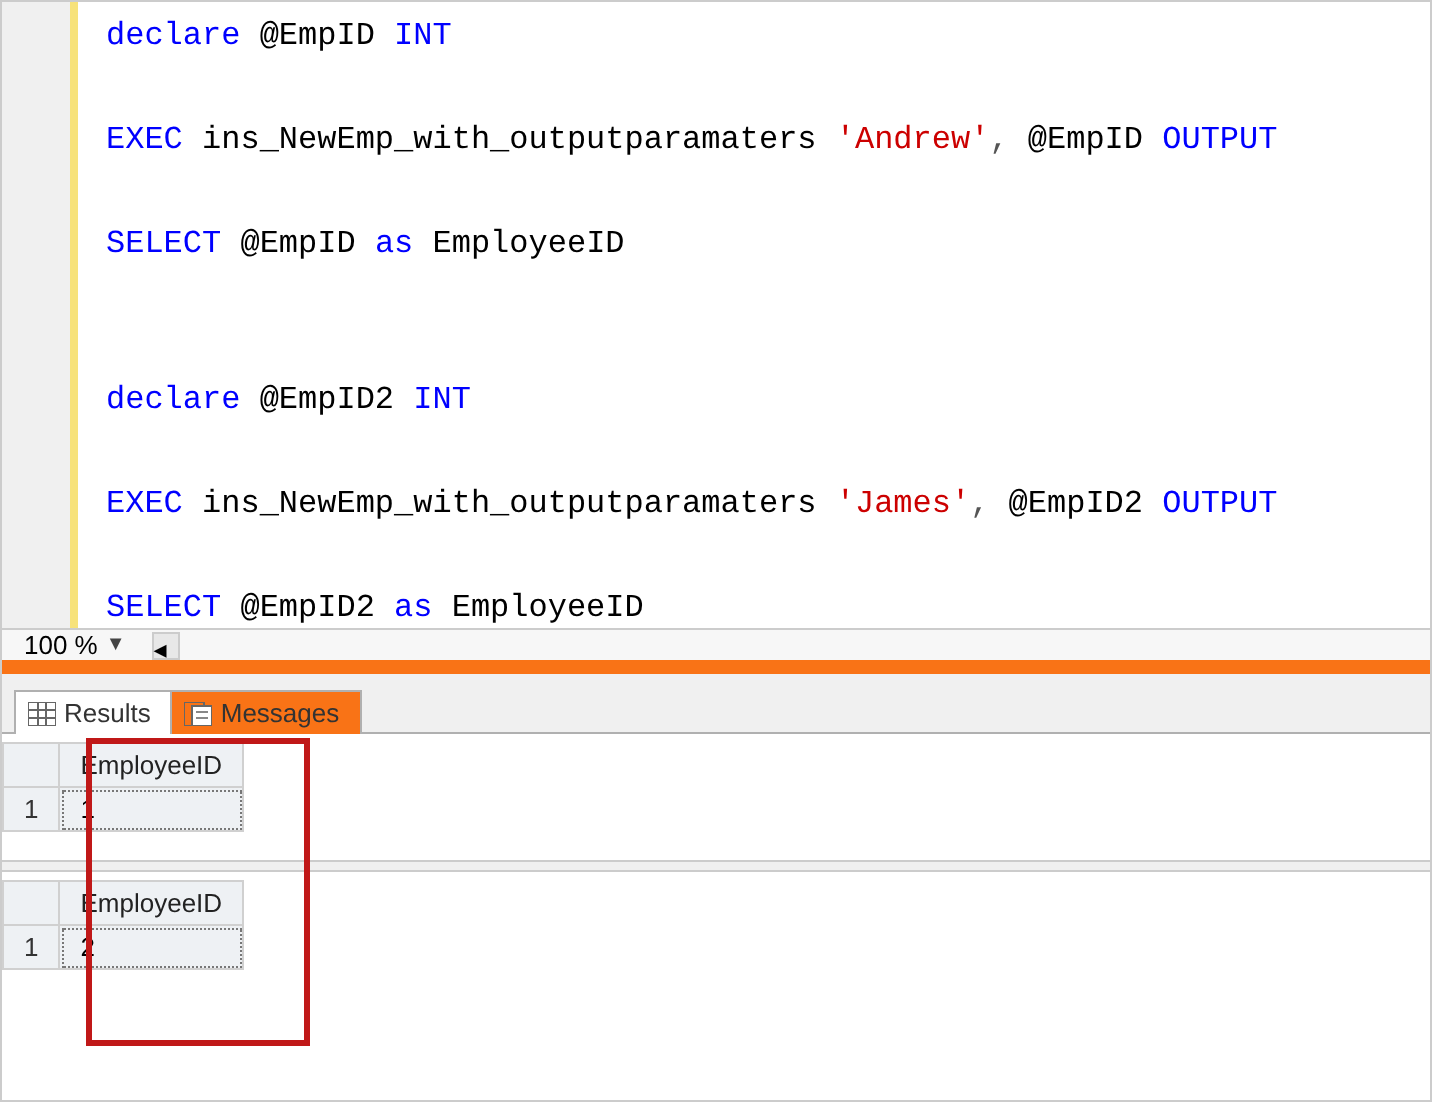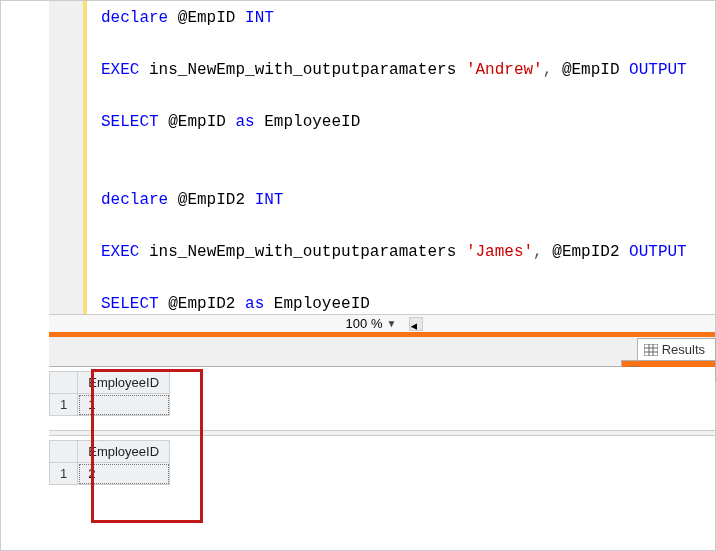--- a/index.html
+++ b/index.html
@@ -9,21 +9,20 @@
     font-family: Consolas, 'Courier New', monospace;
     font-size: 15px;
     background: #fff;
     overflow: hidden;
   }
   .container {
     border: 1px solid #ccc;
     width: 716px; height: 551px;
     display: flex; flex-direction: column;
     position: relative;
-    padding-left: 48px;
   }
   .editor-pane {
     display: flex;
     height: 314px;
     border-bottom: 1px solid #ccc;
     position: relative;
     background: #fff;
   }
   .gutter {
     width: 38px;
@@ -44,24 +43,23 @@
   .func { color: #000; }
   .gray { color: #555; }
 
   .zoom-bar {
     height: 22px;
     display: flex;
     align-items: center;
     font-family: 'Segoe UI', Arial, sans-serif;
     font-size: 13px;
     padding: 0 6px;
-    border-bottom: 5px solid #f97316;
+    border-bottom: 7px solid #f97316;
     background: #f7f7f7;
     gap: 4px;
-    justify-content: center;
   }
   .zoom-select {
     display: inline-flex;
     align-items: center;
     padding: 0 4px;
     border: 1px solid transparent;
   }
   .dropdown-arrow {
     font-size: 10px;
     margin-left: 4px;
@@ -77,21 +75,20 @@
   .tabs {
     display: flex;
     align-items: flex-end;
     height: 30px;
     background: #f0f0f0;
     border-bottom: 1px solid #b0b0b0;
     font-family: 'Segoe UI', Arial, sans-serif;
     font-size: 13px;
     padding-left: 6px;
     gap: 0;
-    flex-direction: column;
   }
   .tab {
     display: flex;
     align-items: center;
     padding: 3px 10px 3px 6px;
     border: 1px solid #b0b0b0;
     border-bottom: none;
     background: #f97316;
     margin-right: -1px;
     position: relative;

